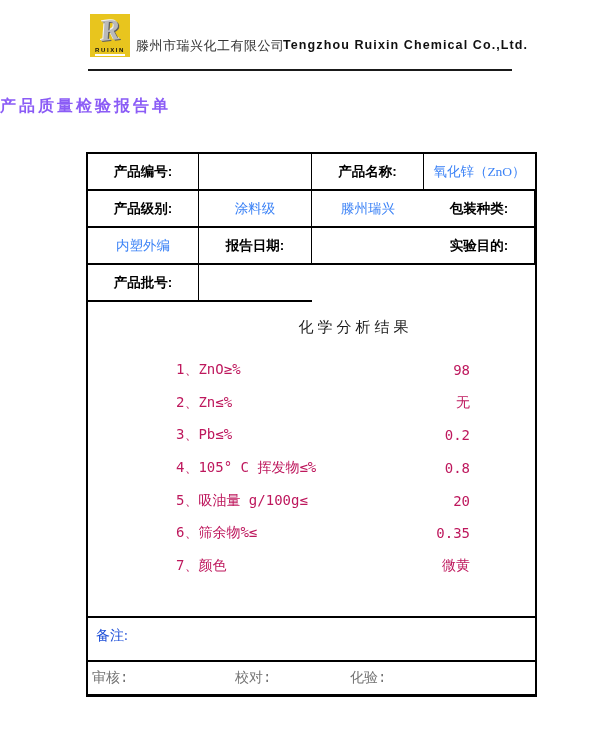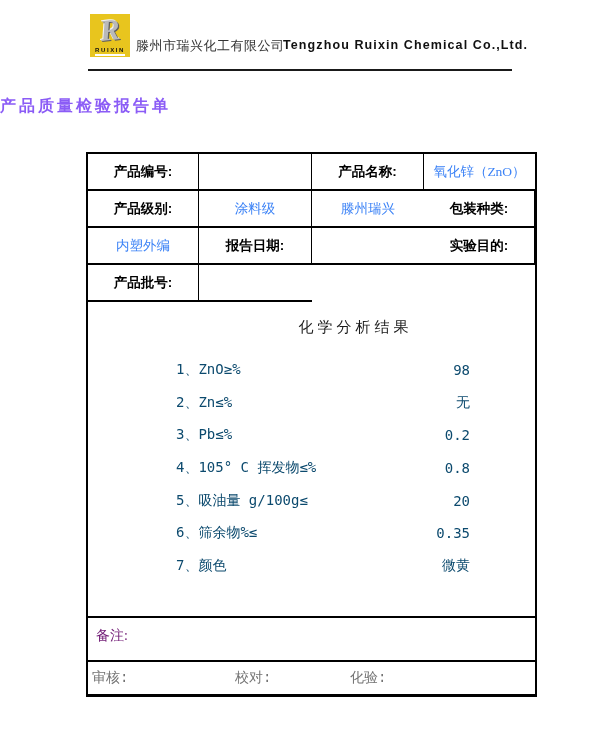--- a/index.html
+++ b/index.html
@@ -132,32 +132,32 @@
     top: 52px; left: 0; right: 0;
   }
   .analysis-item {
     height: 32.6px;
     display: flex;
     align-items: center;
     padding-left: 88px;
     padding-right: 65px;
     font-family: "DejaVu Sans Mono", "Liberation Mono", monospace;
     font-size: 14px;
-    color: #0c4a6e;
+    color: #be185d;
   }
   .item-label { flex: 1; text-align: left; }
   .item-value { width: 80px; text-align: right; }
 
   .remarks-row {
     height: 44px;
     border-bottom: 2px solid #000;
     padding: 9px 0 0 8px;
     font-family: "Liberation Serif", "DejaVu Serif", serif;
     font-size: 14px;
-    color: #701a75;
+    color: #1d4ed8;
   }
 
   .sign-row {
     position: relative;
     height: 32px;
     font-family: Liberation Mono, monospace;
     font-size: 14px;
     color: #737373;
   }
   .sign-review   { position: absolute; left: 4px;   top: 7px; }

